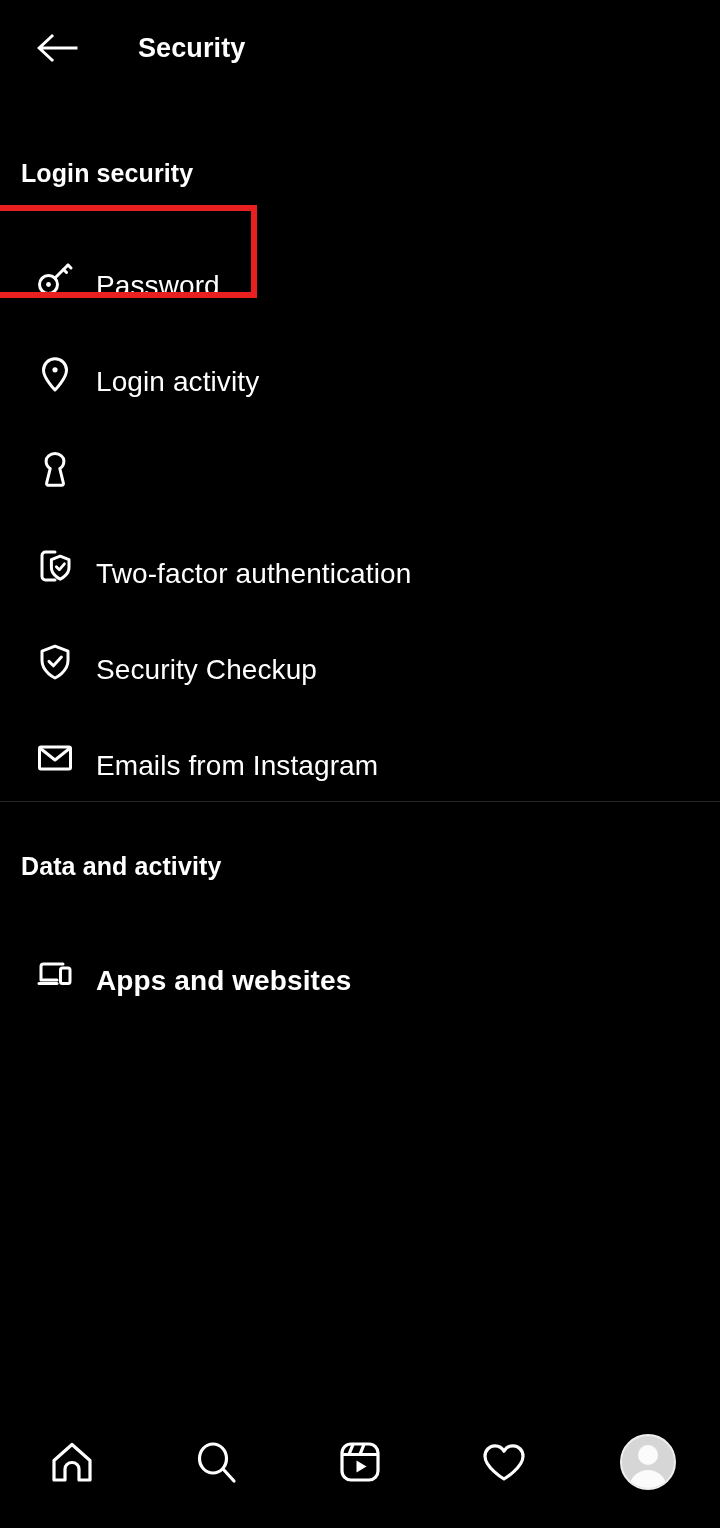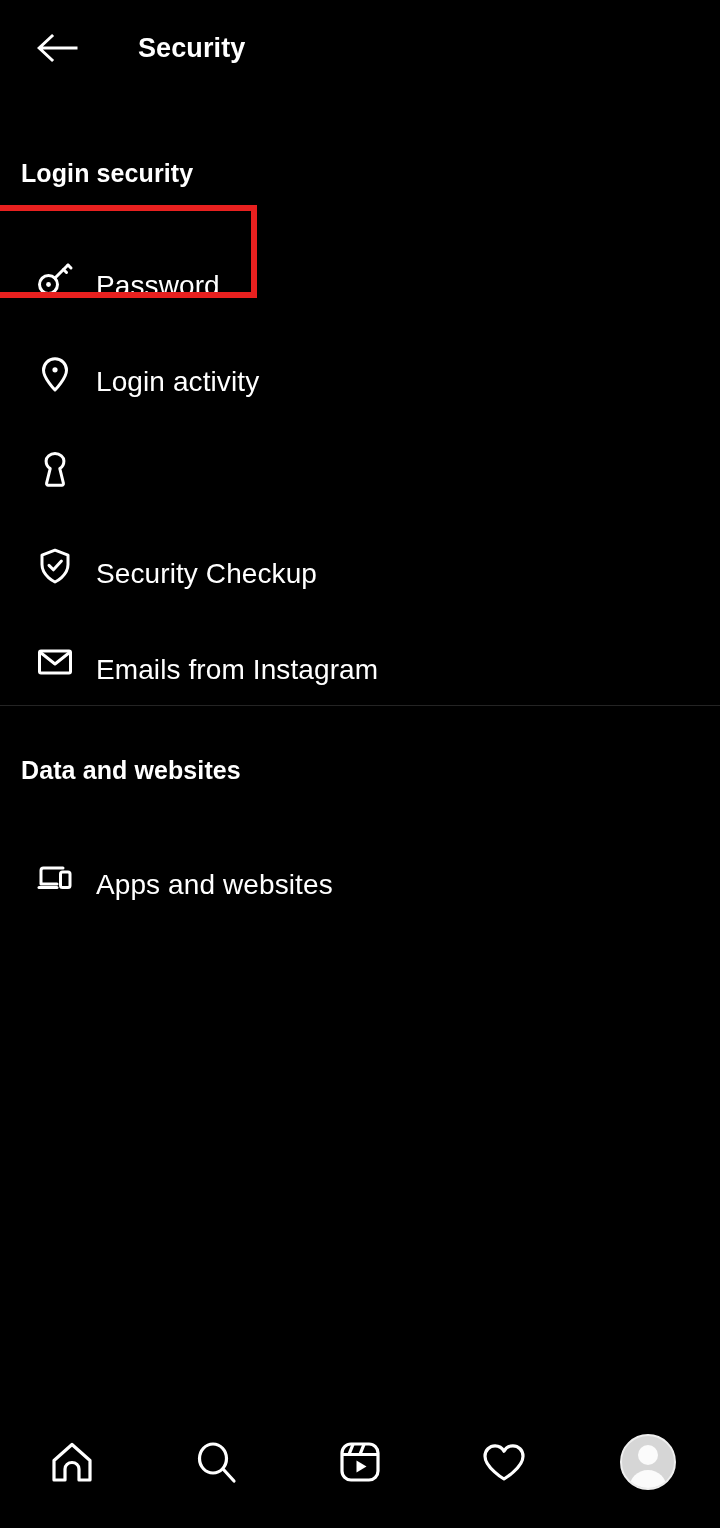--- a/index.html
+++ b/index.html
@@ -45,21 +45,21 @@
   .section-header {
     font-size: 25px;
     font-weight: bold;
     padding-left: 21px;
     letter-spacing: 0.1px;
   }
   .section-one .section-header { padding-top: 63px; }
   .section-two .section-header { padding-top: 50px; }
 
   .rows { margin-top: 16px; }
-  .section-two .rows { margin-top: 18px; }
+  .section-two .rows { margin-top: 18px; font-weight: bold; }
 
   .row {
     height: 96px;
     display: flex;
     align-items: flex-end;
     padding-left: 33px;
     cursor: pointer;
     position: relative;
   }
   .row-icon {
@@ -196,20 +196,31 @@
       <span class="row-icon">
         <svg width="40" height="40" viewBox="0 0 40 40" fill="none">
           <path d="M24.8 18.6 C27.3 16.9 28.9 14 28.9 10.9 C28.9 7.2 25.1 3.6 20 3.6
                    C14.9 3.6 11.1 7.2 11.1 10.9 C11.1 14 12.7 16.9 15.2 18.6
                    L11.6 33.2 C11.4 34.3 12.1 35.2 13.1 35.2 L26.9 35.2
                    C27.9 35.2 28.6 34.3 28.4 33.2 Z" stroke="#ffffff" stroke-width="3" stroke-linejoin="round"></path>
         </svg>
       </span>
     </div>
 
+    <div class="row">
+      <span class="row-icon">
+        <svg width="40" height="40" viewBox="0 0 40 40" fill="none">
+          <path d="M20 6 H10.5 C8.6 6 7 7.6 7 9.5 V30.5 C7 32.4 8.6 34 10.5 34 H20" stroke="#ffffff" stroke-width="3" stroke-linecap="round" stroke-linejoin="round"></path>
+          <path d="M25.2 33.2 C25.2 33.2 34 29.1 34 21.4 V13.6 L25.2 10.2 L16.4 13.6 V21.4
+                   C16.4 29.1 25.2 33.2 25.2 33.2 Z" fill="#000000" stroke="#ffffff" stroke-width="3" stroke-linejoin="round"></path>
+          <path d="M21.3 20.8 L24.3 23.8 L29.4 17.8" stroke="#ffffff" stroke-width="2.8" stroke-linecap="round" stroke-linejoin="round"></path>
+        </svg>
+      </span>
+      <span class="row-label">Two-factor authentication</span>
+    </div>
 
     <div class="row">
       <span class="row-icon">
         <svg width="40" height="40" viewBox="0 0 40 40" fill="none">
           <path d="M20 36 C20 36 33 30 33 18.6 V9.2 L20 4.2 L7 9.2 V18.6 C7 30 20 36 20 36 Z" stroke="#ffffff" stroke-width="3" stroke-linejoin="round"></path>
           <path d="M14 19.4 L18.4 23.8 L26.4 15" stroke="#ffffff" stroke-width="3" stroke-linecap="round" stroke-linejoin="round"></path>
         </svg>
       </span>
       <span class="row-label">Security Checkup</span>
     </div>
@@ -223,21 +234,21 @@
       </span>
       <span class="row-label">Emails from Instagram</span>
     </div>
 
   </div>
 </div>
 
 <div class="divider"></div>
 
 <div class="section section-two">
-  <div class="section-header">Data and websites</div>
+  <div class="section-header">Data and activity</div>
 
   <div class="rows">
     <div class="row">
       <span class="row-icon">
         <svg width="40" height="40" viewBox="0 0 40 40" fill="none">
           <path d="M28 11 H8.5 C7.1 11 6 12.1 6 13.5 V27 H22" stroke="#ffffff" stroke-width="3" stroke-linecap="round" stroke-linejoin="round"></path>
           <path d="M4 30.5 H22" stroke="#ffffff" stroke-width="3" stroke-linecap="round"></path>
           <rect x="25.5" y="15" width="9.5" height="15.5" rx="2" stroke="#ffffff" stroke-width="3"></rect>
         </svg>
       </span>

